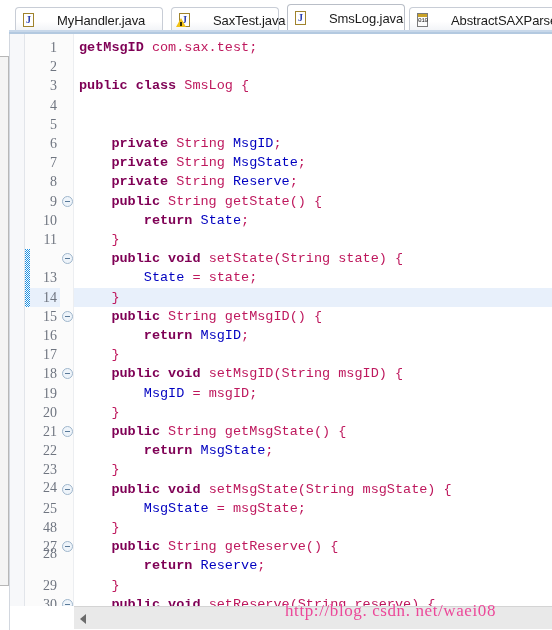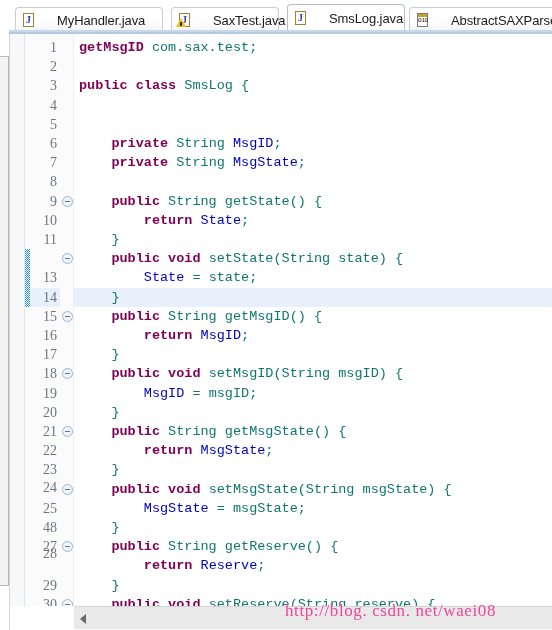--- a/index.html
+++ b/index.html
@@ -290,21 +290,21 @@
   .hl-row-gutter {
     position: absolute;
     left: 0;
     width: 100%;
     height: 19.2px;
     background: #e8f0fb;
   }
 
   .kw   { color: #7f0055; font-weight: bold; }
   .fld  { color: #0000c0; }
-  .plain{ color: #0f766e; }
+  .plain{ color: #be185d; }
 
   
   #hscroll {
     position: absolute;
     left: 64px;
     top: 572px;
     right: 0;
     height: 23px;
     background: #e9e9e9;
     border-top: 1px solid #d4d4d4;
@@ -435,20 +435,21 @@
         <div class="foldmark" style="top: 507.2px;"></div>
         <div class="foldmark" style="top: 564.8px;"></div>
       </div>
     <div id="code-surface">
         <div class="code-line" style="top: 4px;"><span class="kw">getMsgID</span><span class="plain"> com.sax.test;</span></div>
         <div class="code-line" style="top: 23.2px;"></div>
         <div class="code-line" style="top: 42.4px;"><span class="kw">public class</span><span class="plain"> SmsLog {</span></div>
         <div class="code-line" style="top: 61.6px;"></div>
         <div class="code-line" style="top: 100px;"><span class="kw">    private</span><span class="plain"> String </span><span class="fld">MsgID</span><span class="plain">;</span></div>
         <div class="code-line" style="top: 119.2px;"><span class="kw">    private</span><span class="plain"> String </span><span class="fld">MsgState</span><span class="plain">;</span></div>
+        <div class="code-line" style="top: 138.4px;"><span class="kw">    private</span><span class="plain"> String </span><span class="fld">Reserve</span><span class="plain">;</span></div>
         <div class="code-line" style="top: 157.6px;"><span class="kw">    public</span><span class="plain"> String getState() {</span></div>
         <div class="code-line" style="top: 176.8px;"><span class="kw">        return</span><span class="plain"> </span><span class="fld">State</span><span class="plain">;</span></div>
         <div class="code-line" style="top: 196px;"><span class="plain">    }</span></div>
         <div class="code-line" style="top: 215.2px;"><span class="kw">    public void</span><span class="plain"> setState(String state) {</span></div>
         <div class="code-line" style="top: 234.4px;"><span class="plain">        </span><span class="fld">State</span><span class="plain"> = state;</span></div>
         <div class="hl-row" style="top: 253.6px;"></div>
         <div class="code-line" style="top: 253.6px;"><span class="plain">    }</span></div>
         <div class="code-line" style="top: 272.8px;"><span class="kw">    public</span><span class="plain"> String getMsgID() {</span></div>
         <div class="code-line" style="top: 292px;"><span class="kw">        return</span><span class="plain"> </span><span class="fld">MsgID</span><span class="plain">;</span></div>
         <div class="code-line" style="top: 311.2px;"><span class="plain">    }</span></div>

